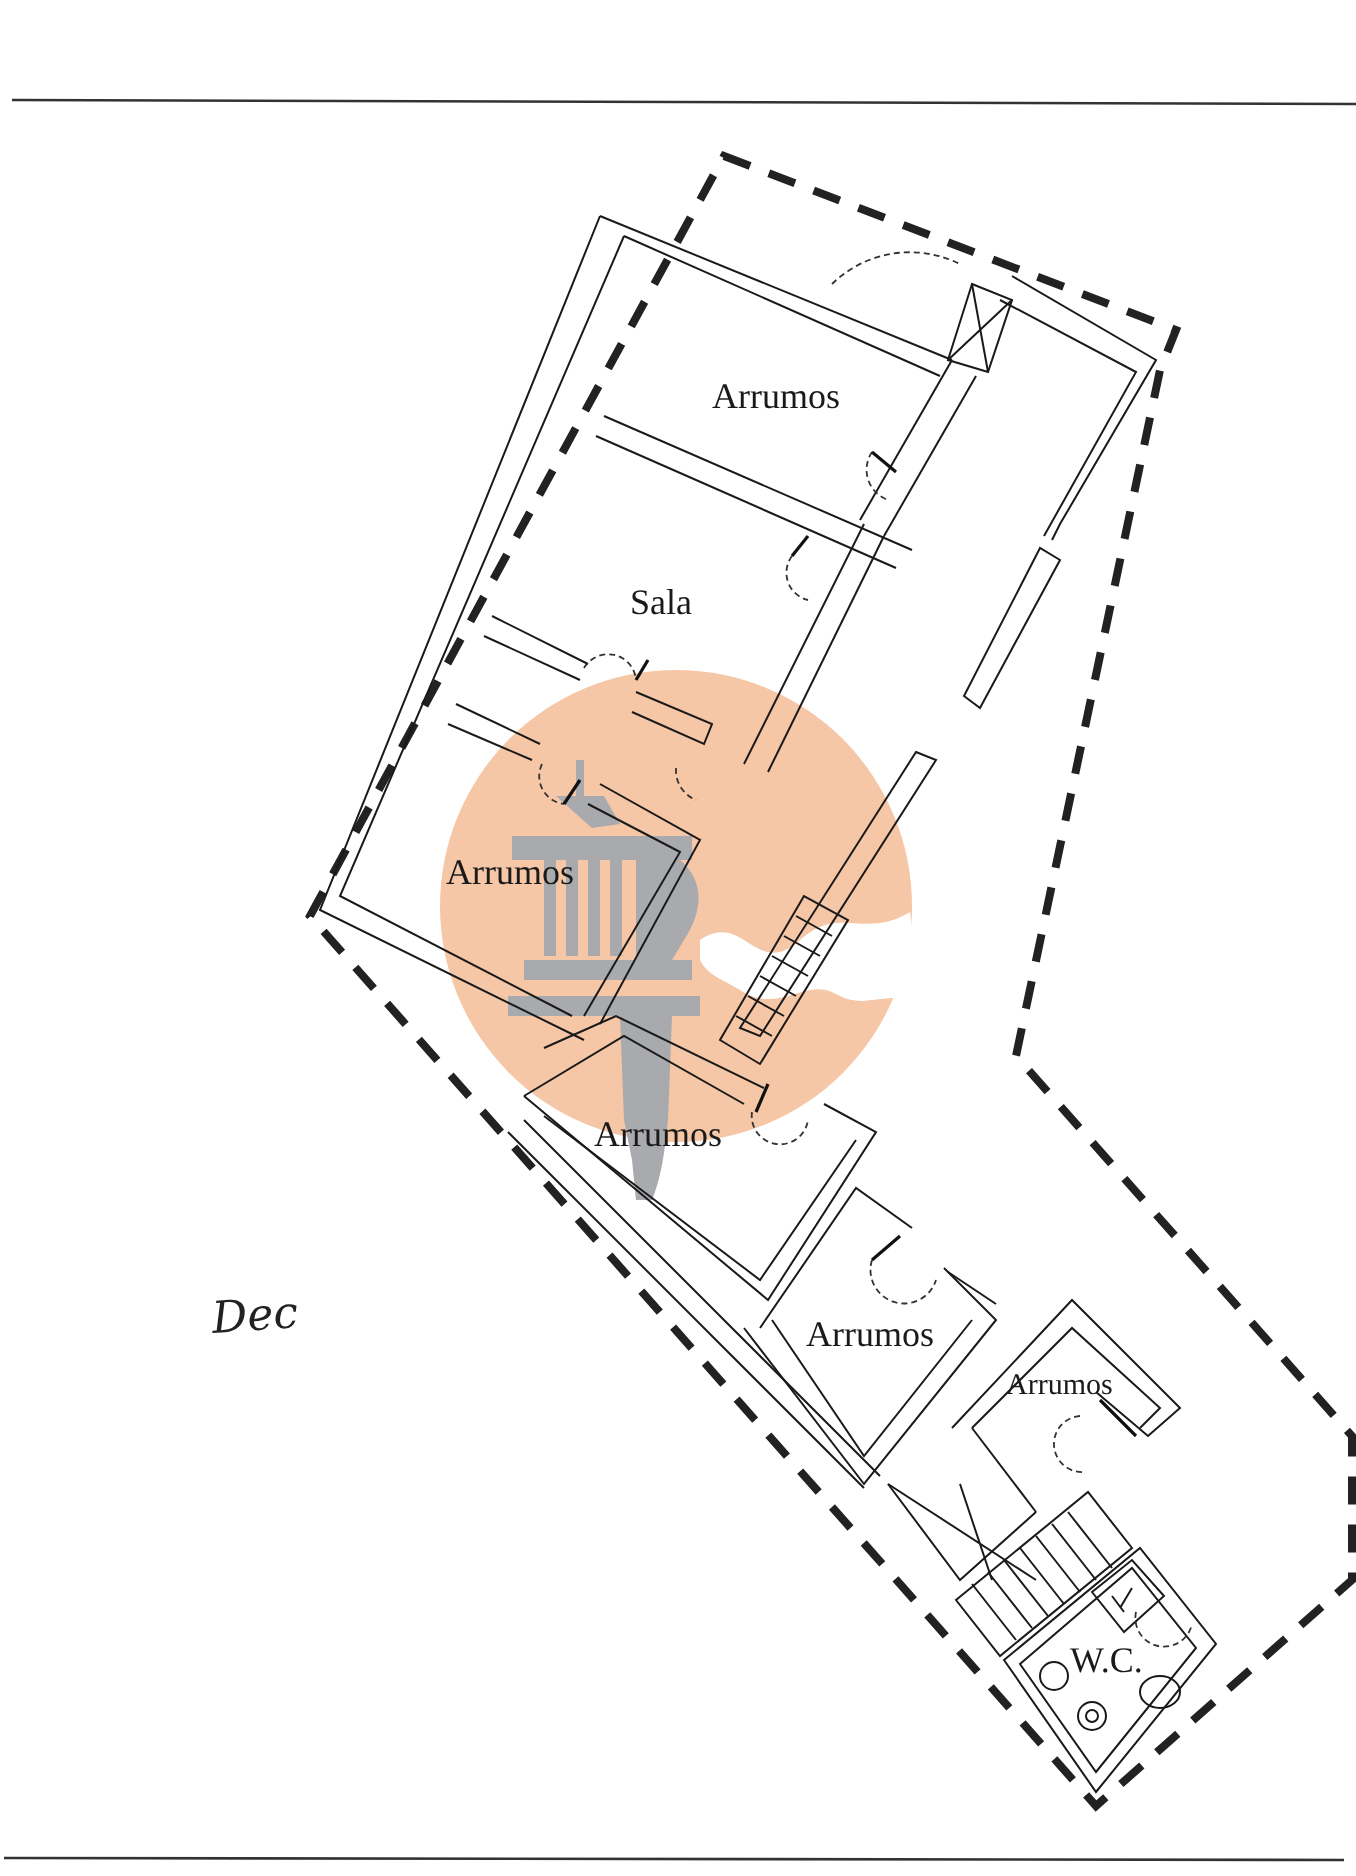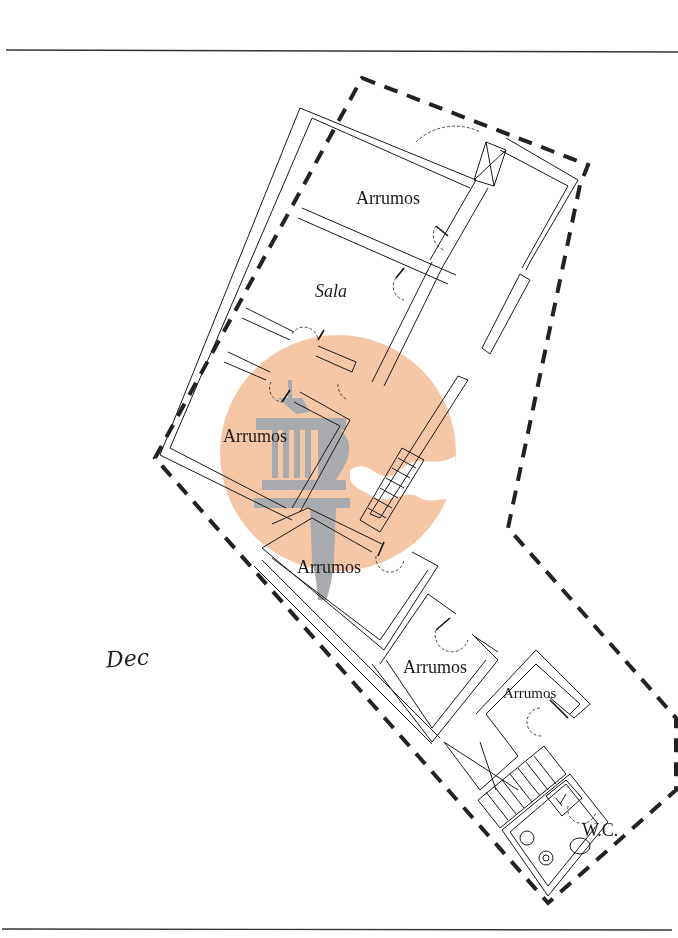--- a/index.html
+++ b/index.html
@@ -147,21 +147,21 @@
       <line x1="396" y1="278" x2="404" y2="268"></line>
       <line x1="318" y1="340" x2="324" y2="330"></line>
       <line x1="282" y1="402" x2="290" y2="390"></line>
       <line x1="378" y1="556" x2="384" y2="542"></line>
       <line x1="436" y1="630" x2="450" y2="618"></line>
       <line x1="550" y1="700" x2="568" y2="718"></line>
     </g>
   </svg>
 
   <div class="room-label lbl-big" style="left:356px; top:189px;">Arrumos</div>
-  <div class="room-label lbl-big" style="left:315px; top:282px;font-style:italic;">Sala</div>
+  <div class="room-label lbl-big" style="left:315px; top:292px;">Sala</div>
   <div class="room-label lbl-big" style="left:223px; top:427px;">Arrumos</div>
   <div class="room-label lbl-big" style="left:297px; top:558px;">Arrumos</div>
   <div class="room-label lbl-big" style="left:403px; top:658px;">Arrumos</div>
   <div class="room-label lbl-small" style="left:503px; top:686px;">Arrumos</div>
-  <div class="room-label lbl-big" style="left:535px; top:821px;margin-left:47px;">W.C.</div>
+  <div class="room-label lbl-big" style="left:535px; top:821px;">W.C.</div>
 
   <div class="signature">Dec</div>
 </div>
 
 </body></html>

